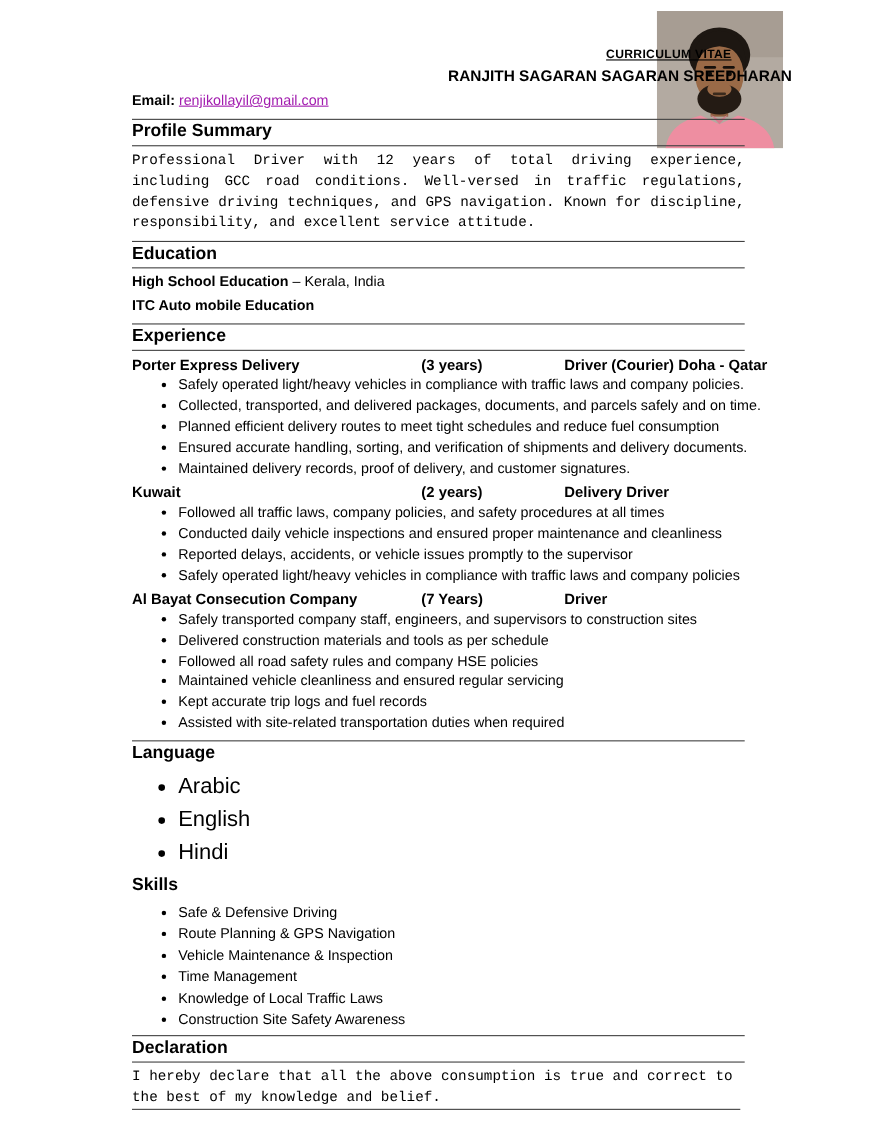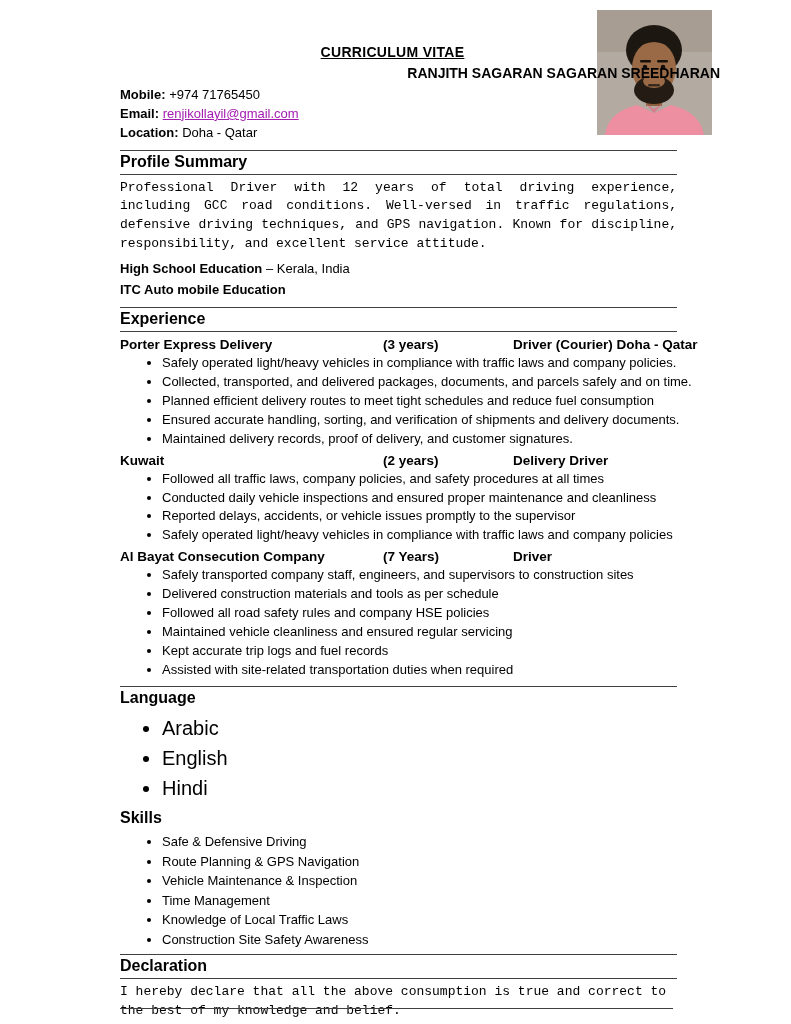--- a/index.html
+++ b/index.html
@@ -1,21 +1,21 @@
 <!DOCTYPE html>
 <html><head>
 <meta charset="utf-8">
 <style>
   * { margin:0; padding:0; box-sizing:border-box; }
   html,body { background:#ffffff; }
   body { font-family:"Liberation Sans", sans-serif; color:#000; }
   .page { position:relative; width:791px; height:1024px; background:#fff; overflow:hidden; }
   .content { position:absolute; left:120px; top:44px; width:600px; }
 
-  .title { font-size:14px; font-weight:bold; text-decoration:underline; text-align:center;
+  .title { font-size:11px; font-weight:bold; text-decoration:underline; text-align:right;
            padding-right:55px; letter-spacing:.3px; margin-bottom:5px; }
   .name { font-size:14px; font-weight:bold; margin-bottom:5px;text-align:right; }
   .contact { font-size:13px; line-height:1.45; }
   .b { font-weight:bold; }
   a.email { color:#a21caf; text-decoration:underline; }
 
   .sec-heading { font-size:16px; font-weight:bold; width:557px; padding:2px 0 3px; margin-top:7px; }
   .rule-both { border-top:1px solid #404040; border-bottom:1px solid #404040; }
   .rule-top  { border-top:1px solid #404040; }
 
@@ -61,27 +61,26 @@
       <rect x="60" y="50" width="11" height="2.6" rx="1.3" fill="#17110c"></rect>
       <path d="M8,125 Q11,102 40,95 L57,103 L74,95 Q103,102 107,125 Z" fill="#ee8ea1"></path>
       <path d="M49,94 L57,103 L65,94 L57,99 Z" fill="#d97b8e"></path>
     </svg>
   </div>
 
   <div class="content">
     <div class="title">CURRICULUM VITAE</div>
     <div class="name">RANJITH SAGARAN SAGARAN SREEDHARAN</div>
 
-    <div class="contact"><span class="b">Mobile:</span> <span>+974 71765450</span></div>
     <div class="contact"><span class="b">Email:</span> <a class="email" href="#">renjikollayil@gmail.com</a></div>
-    <div class="contact"><span class="b">Location:</span> <span>Doha - Qatar</span></div>
 
     <div class="sec-heading rule-both">Profile Summary</div>
     <div class="para">Professional Driver with 12 years of total driving experience, including GCC road conditions. Well-versed in traffic regulations, defensive driving techniques, and GPS navigation. Known for discipline, responsibility, and excellent service attitude.</div>
 
+    <div class="sec-heading rule-both">Education</div>
     <div class="edu-line"><span class="b">High School Education</span><span> – Kerala, India</span></div>
     <div class="edu-line"><span class="b">ITC Auto mobile Education</span><span></span></div>
 
     <div class="sec-heading rule-both">Experience</div>
 
     <div class="job-head">
       <span>Porter Express Delivery</span>
       <span>(3 years)</span>
       <span>Driver (Courier) Doha - Qatar</span>
     </div>

